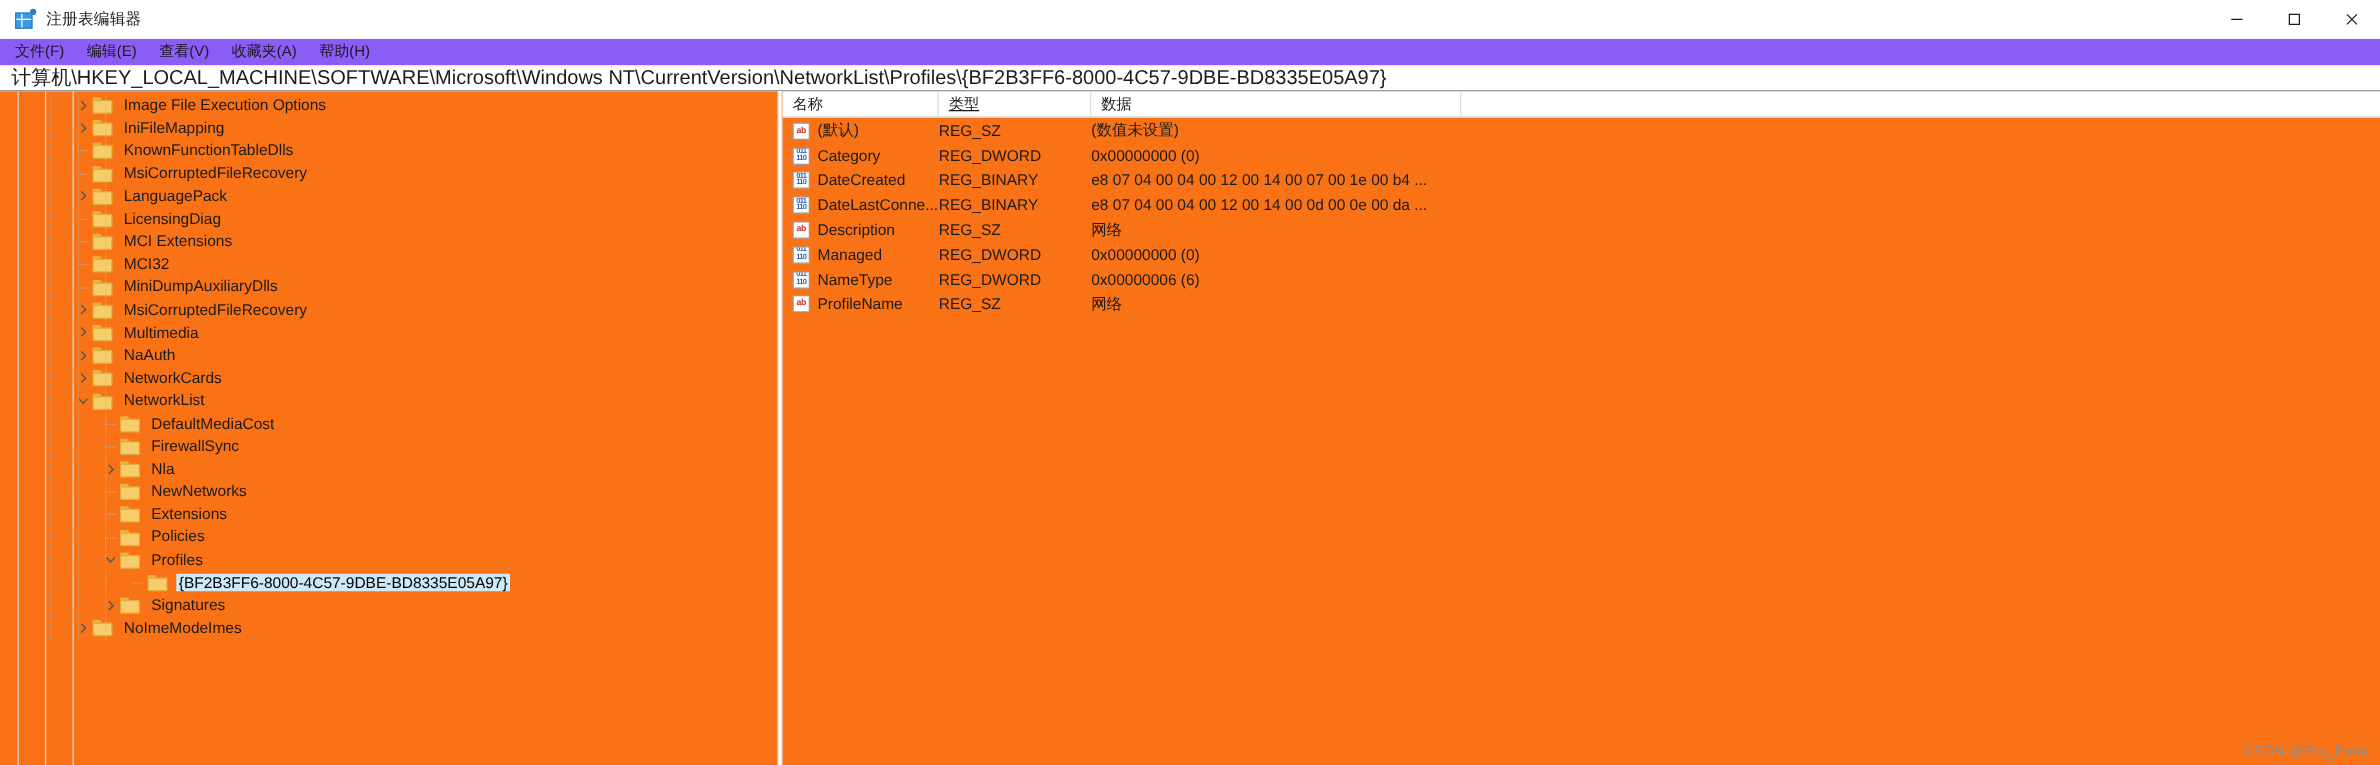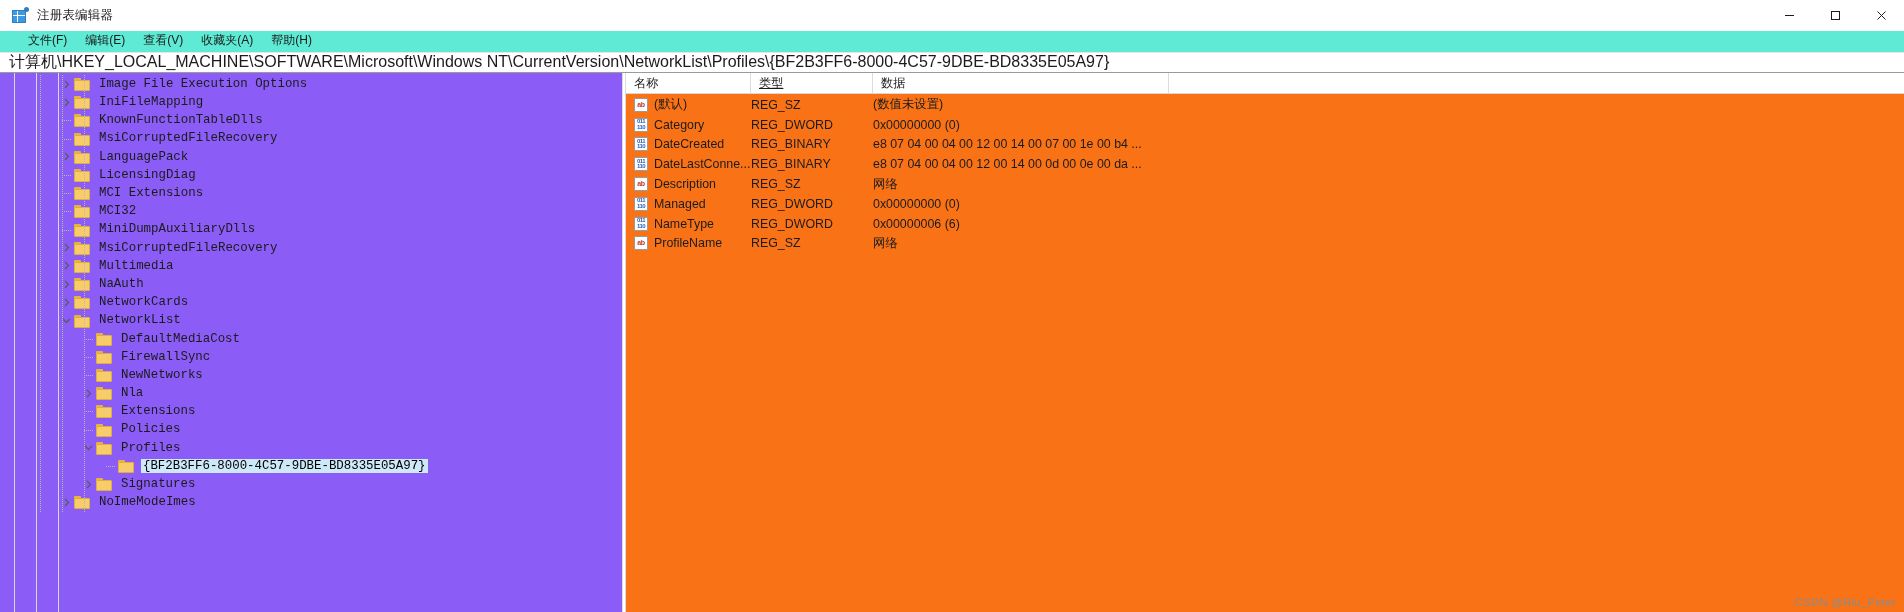--- a/index.html
+++ b/index.html
@@ -63,23 +63,23 @@
   .winbtn {
     width: 46px; height: 31px;
     display: flex; align-items: center; justify-content: center;
     color: #1b1b1b;
   }
   .winbtn svg { display: block; }
 
   
   .menubar {
     height: 22px; flex: 0 0 22px;
-    display: flex; align-items: flex-end;
-    padding-left: 19px;
-    background: #5eead4;
+    display: flex; align-items: center;
+    padding-left: 3px;
+    background: #8b5cf6;
     border-bottom: 1px solid #e6e6e6;
   }
   .menu-item {
     font-size: 12px; color: #1b1b1b;
     padding: 2px 9px 3px 9px;
     white-space: nowrap;
   }
 
   
   .addressbar {
@@ -102,22 +102,21 @@
     min-height: 0;
     background: #ffffff;
     position: relative;
   }
 
   
   .tree-pane {
     width: 622px; flex: 0 0 622px;
     position: relative;
     overflow: hidden;
-    background: #8b5cf6;
-    font-family: Liberation Mono, monospace;
+    background: #f97316;
   }
   .tree-scroll {
     position: absolute; inset: 0;
     overflow: hidden;
     padding-top: 2px;
   }
   .tree-rows { position: relative; }
 
   .tree-row {
     height: 18.2px;
@@ -483,40 +482,40 @@
               <div class="elbow" style="left: 84px;"></div>
               <div class="chevron empty"></div>
               <div class="folder">
                 <div class="tab"></div>
                 <div class="body-f"></div>
               </div>
               <div class="tree-label">FirewallSync</div>
             </div>
             <div class="tree-row">
               <div class="indent" style="width: 80px;"></div>
+              <div class="chevron">
+                <svg width="9" height="9" viewBox="0 0 9 9">
+                  <polyline points="3,1 6.5,4.5 3,8" fill="none" stroke="currentColor" stroke-width="1.2"></polyline>
+                </svg>
+              </div>
+              <div class="folder">
+                <div class="tab"></div>
+                <div class="body-f"></div>
+              </div>
+              <div class="tree-label">Nla</div>
+            </div>
+            <div class="tree-row">
+              <div class="indent" style="width: 80px;"></div>
               <div class="elbow" style="left: 84px;"></div>
               <div class="chevron empty"></div>
               <div class="folder">
                 <div class="tab"></div>
                 <div class="body-f"></div>
               </div>
               <div class="tree-label">NewNetworks</div>
-            </div>
-            <div class="tree-row">
-              <div class="indent" style="width: 80px;"></div>
-              <div class="chevron">
-                <svg width="9" height="9" viewBox="0 0 9 9">
-                  <polyline points="3,1 6.5,4.5 3,8" fill="none" stroke="currentColor" stroke-width="1.2"></polyline>
-                </svg>
-              </div>
-              <div class="folder">
-                <div class="tab"></div>
-                <div class="body-f"></div>
-              </div>
-              <div class="tree-label">Nla</div>
             </div>
             <div class="tree-row">
               <div class="indent" style="width: 80px;"></div>
               <div class="elbow" style="left: 84px;"></div>
               <div class="chevron empty"></div>
               <div class="folder">
                 <div class="tab"></div>
                 <div class="body-f"></div>
               </div>
               <div class="tree-label">Extensions</div>

